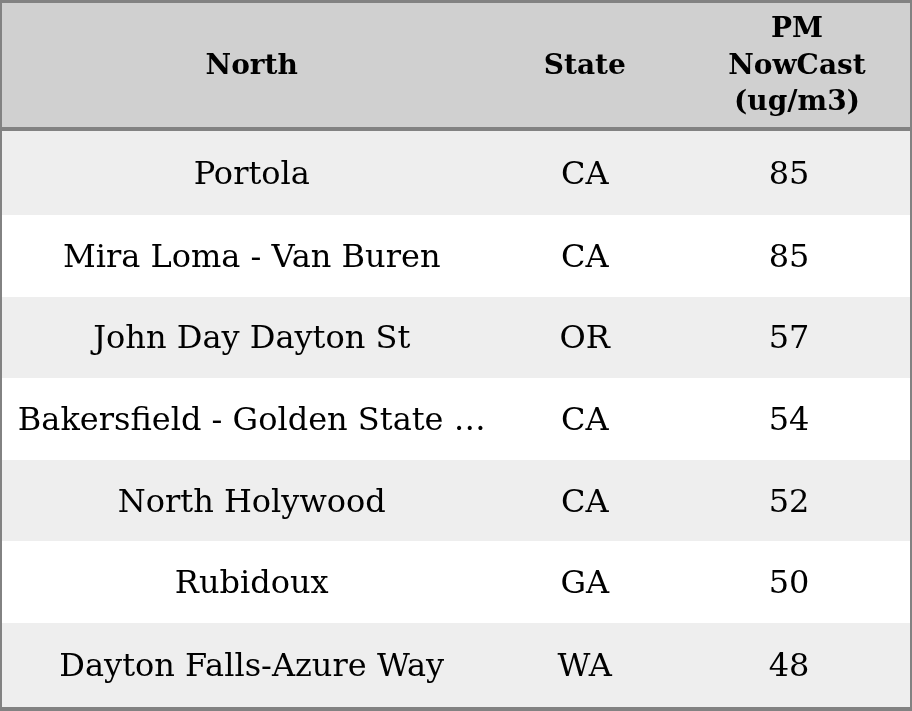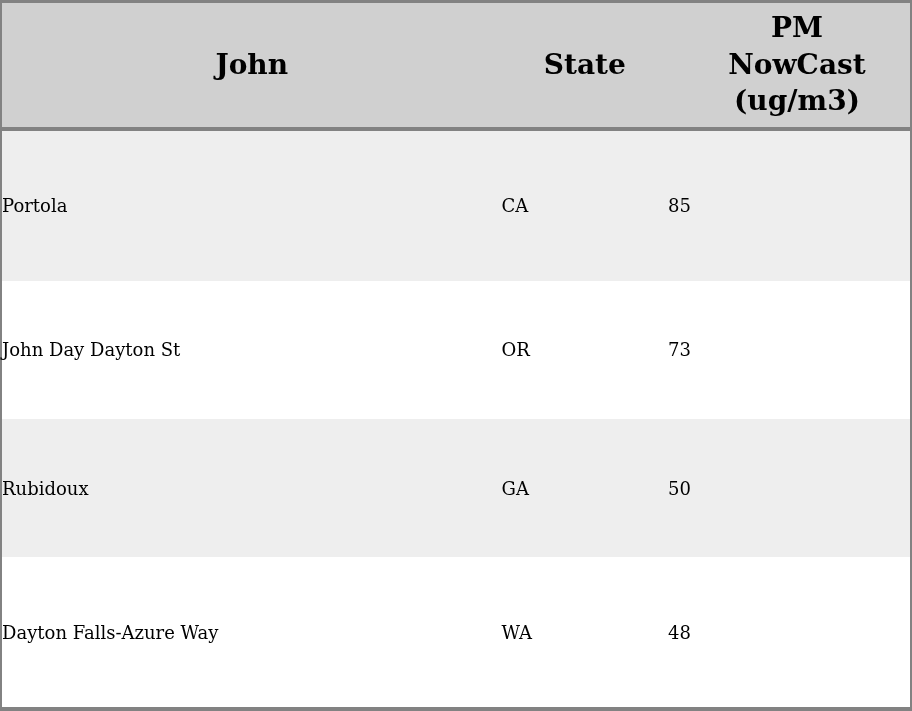--- a/index.html
+++ b/index.html
@@ -36,54 +36,69 @@
     padding: 0;
     line-height: 1.3;
   }
   thead th .wrap-narrow {
     display: inline-block;
     max-width: 150px;
     text-align: center;
     margin-left: 16px;
   }
   tbody td {
-    font-size: 18px;
-    text-align: left;
+    font-size: 32px;
+    text-align: center;
     vertical-align: middle;
     padding: 0;
   }
   tbody tr:nth-child(odd)  { background: #eeeeee; }
   tbody tr:nth-child(even) { background: #ffffff; }
 </style>
 </head>
 <body>
 
 <table class="aq-table">
   <colgroup>
     <col class="col-site">
     <col class="col-state">
     <col class="col-pm">
   </colgroup>
   <thead>
     <tr>
-      <th>John</th>
+      <th>North</th>
       <th>State</th>
       <th><span class="wrap-narrow">PM NowCast (ug/m3)</span></th>
     </tr>
   </thead>
   <tbody>
     <tr>
       <td>Portola</td>
       <td>CA</td>
       <td>85</td>
     </tr>
     <tr>
+      <td>Mira Loma - Van Buren</td>
+      <td>CA</td>
+      <td>85</td>
+    </tr>
+    <tr>
       <td>John Day Dayton St</td>
       <td>OR</td>
-      <td>73</td>
+      <td>57</td>
+    </tr>
+    <tr>
+      <td>Bakersfield - Golden State …</td>
+      <td>CA</td>
+      <td>54</td>
+    </tr>
+    <tr>
+      <td>North Holywood</td>
+      <td>CA</td>
+      <td>52</td>
     </tr>
     <tr>
       <td>Rubidoux</td>
       <td>GA</td>
       <td>50</td>
     </tr>
     <tr>
       <td>Dayton Falls-Azure Way</td>
       <td>WA</td>
       <td>48</td>

